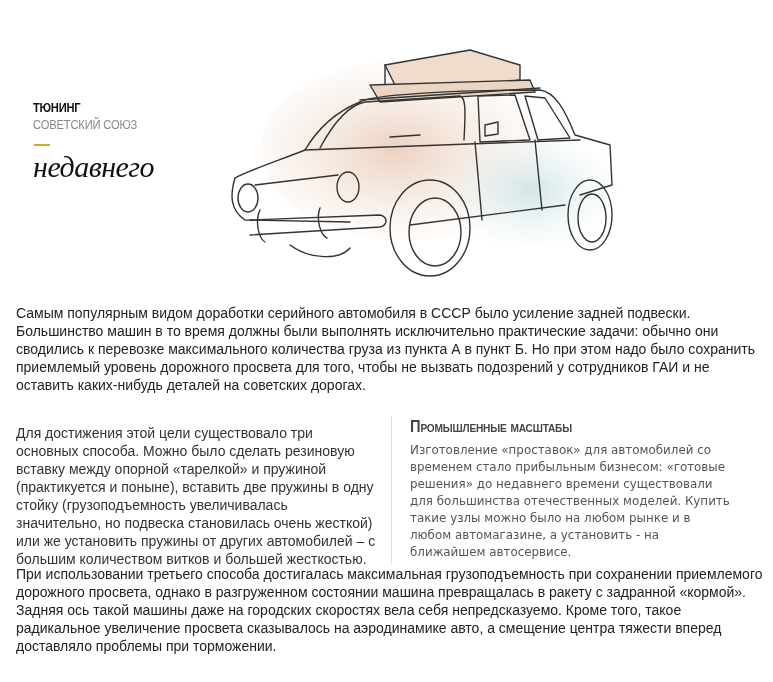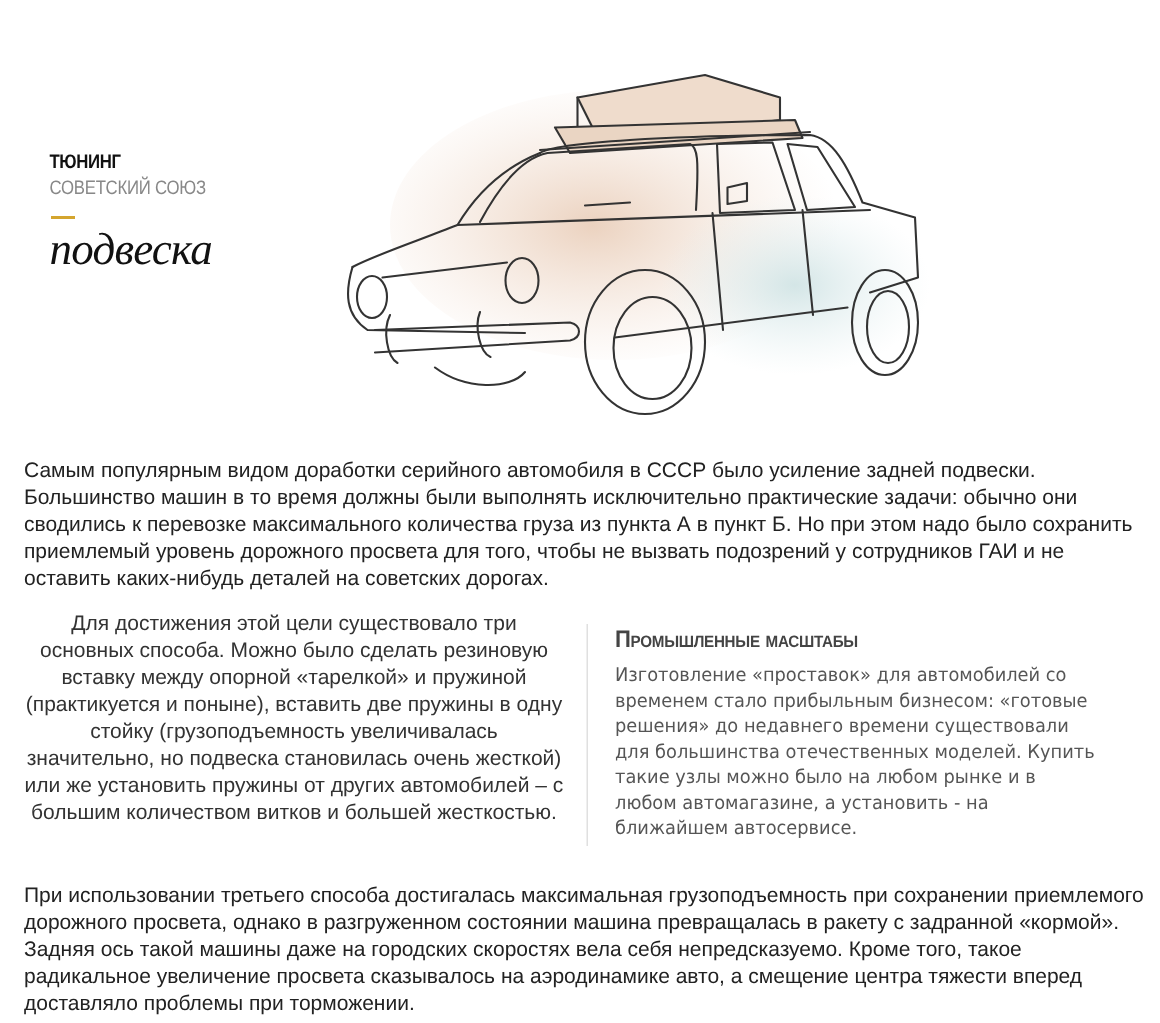--- a/index.html
+++ b/index.html
@@ -4,33 +4,33 @@
 <style>
   html, body { margin: 0; padding: 0; background: #ffffff; }
   body { width: 773px; height: 682px; position: relative; overflow: hidden; font-family: "Liberation Sans", sans-serif; color: #222; }
   .kicker { position: absolute; left: 33px; top: 100px; font-family: "Liberation Sans", sans-serif; font-weight: bold; font-size: 13px; letter-spacing: -0.3px; color: #111; transform: scaleX(0.86); transform-origin: left; }
   .kicker-sub { position: absolute; left: 33px; top: 117px; font-size: 13px; color: #888; transform: scaleX(0.86); transform-origin: left; letter-spacing: -0.2px; }
   .accent-bar { position: absolute; left: 34px; top: 144px; width: 16px; height: 2px; background: #d4a52e; }
   .title { position: absolute; left: 33px; top: 150px; font-family: "Liberation Serif", serif; font-style: italic; font-size: 30px; color: #111; letter-spacing: -0.5px; }
   .illustration { position: absolute; left: 220px; top: 10px; width: 400px; height: 270px; }
   .para { position: absolute; font-size: 14px; line-height: 18px; color: #222; margin: 0; }
   .intro { left: 16px; top: 304px; width: 745px; }
-  .col-left { left: 16px; top: 406px; width: 360px; color: #333; text-align: center; }
+  .col-left { left: 16px; top: 424px; width: 360px; color: #333; }
   .divider { position: absolute; left: 391px; top: 416px; width: 1px; height: 148px; background: #e0e0e0; }
   .side-title { position: absolute; left: 410px; top: 418px; font-weight: bold; font-size: 16px; color: #444; transform: scaleX(0.92); transform-origin: left; font-variant: small-caps; letter-spacing: -0.2px; }
   .side-text { left: 410px; top: 441px; width: 340px; font-size: 12.5px; line-height: 17px; color: #555; font-family: "DejaVu Sans", sans-serif; transform: scaleX(0.95); transform-origin: left; }
-  .outro { left: 16px; top: 587px; width: 750px; }
+  .outro { left: 16px; top: 565px; width: 750px; }
 </style>
 </head>
 <body>
 
 <div class="kicker">ТЮНИНГ</div>
 <div class="kicker-sub">СОВЕТСКИЙ СОЮЗ</div>
 <div class="accent-bar"></div>
-<div class="title">подвеска</div>
+<div class="title">недавнего</div>
 
 <svg class="illustration" viewBox="0 0 400 270" xmlns="http://www.w3.org/2000/svg">
   <defs>
     <radialGradient id="wash1" cx="0.45" cy="0.5" r="0.55">
       <stop offset="0" stop-color="#e9cdb8" stop-opacity="0.9"></stop>
       <stop offset="1" stop-color="#f3e2d6" stop-opacity="0"></stop>
     </radialGradient>
     <radialGradient id="wash2" cx="0.5" cy="0.5" r="0.5">
       <stop offset="0" stop-color="#cfe3e4" stop-opacity="0.9"></stop>
       <stop offset="1" stop-color="#e3eff0" stop-opacity="0"></stop>

